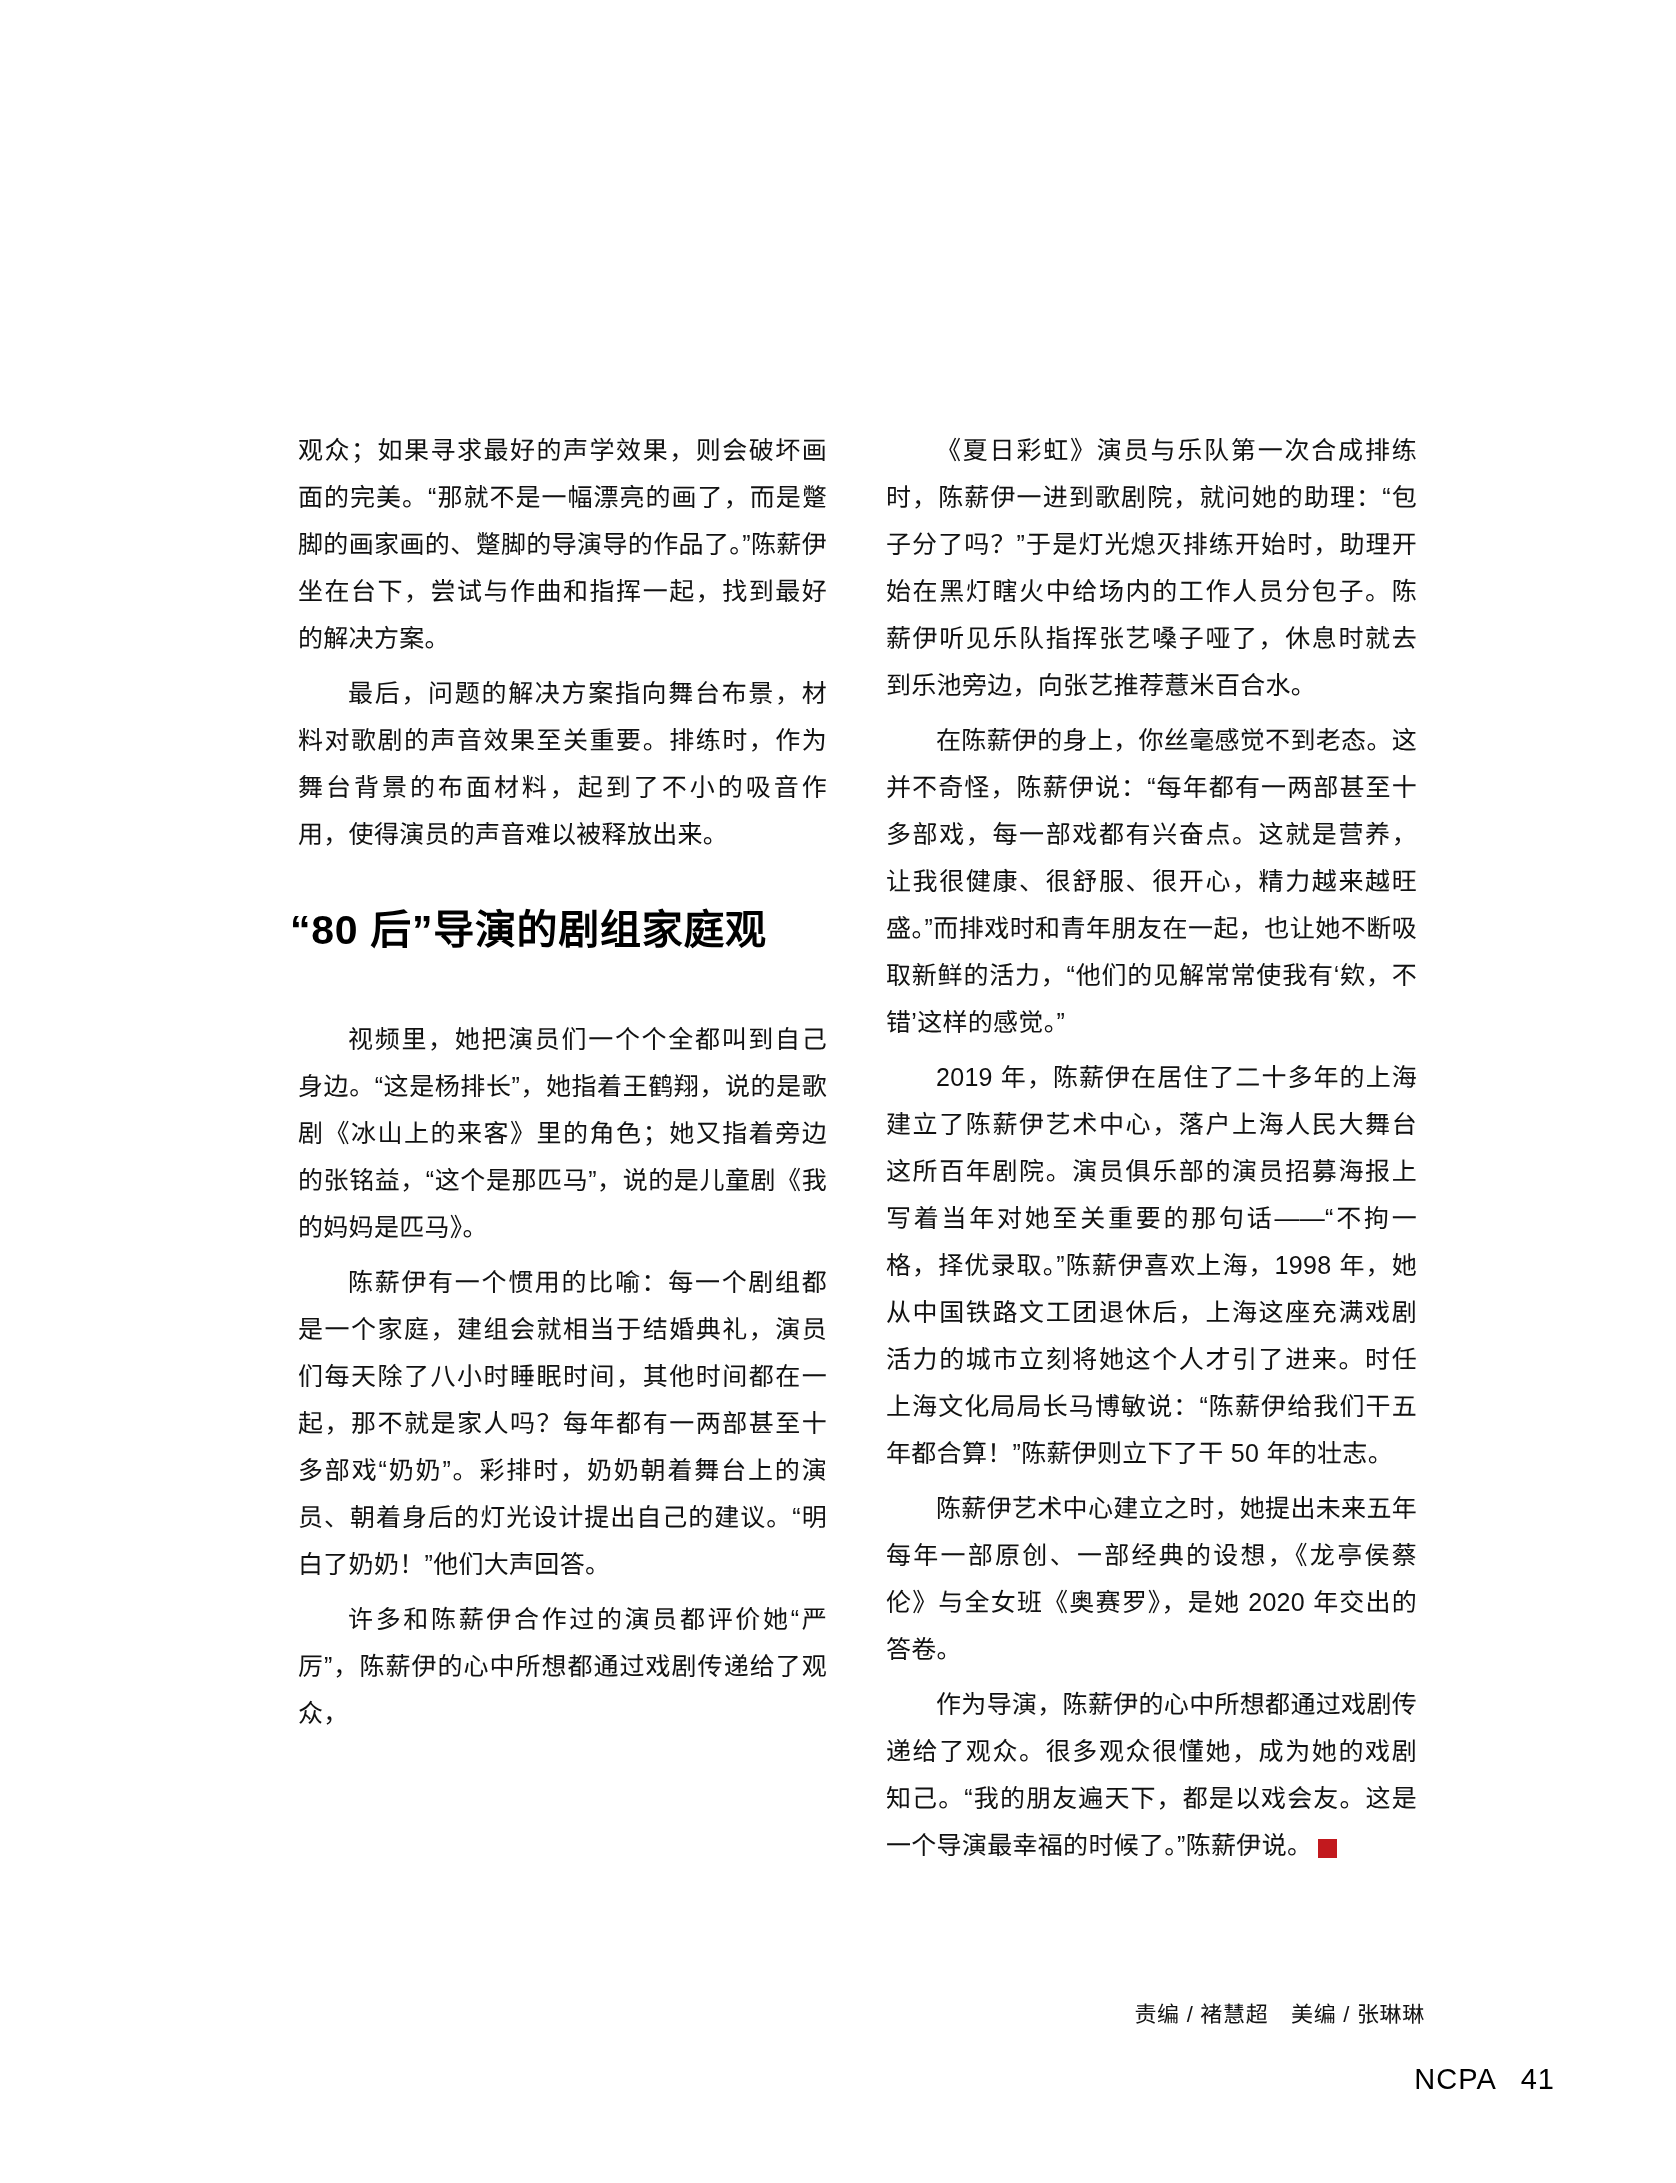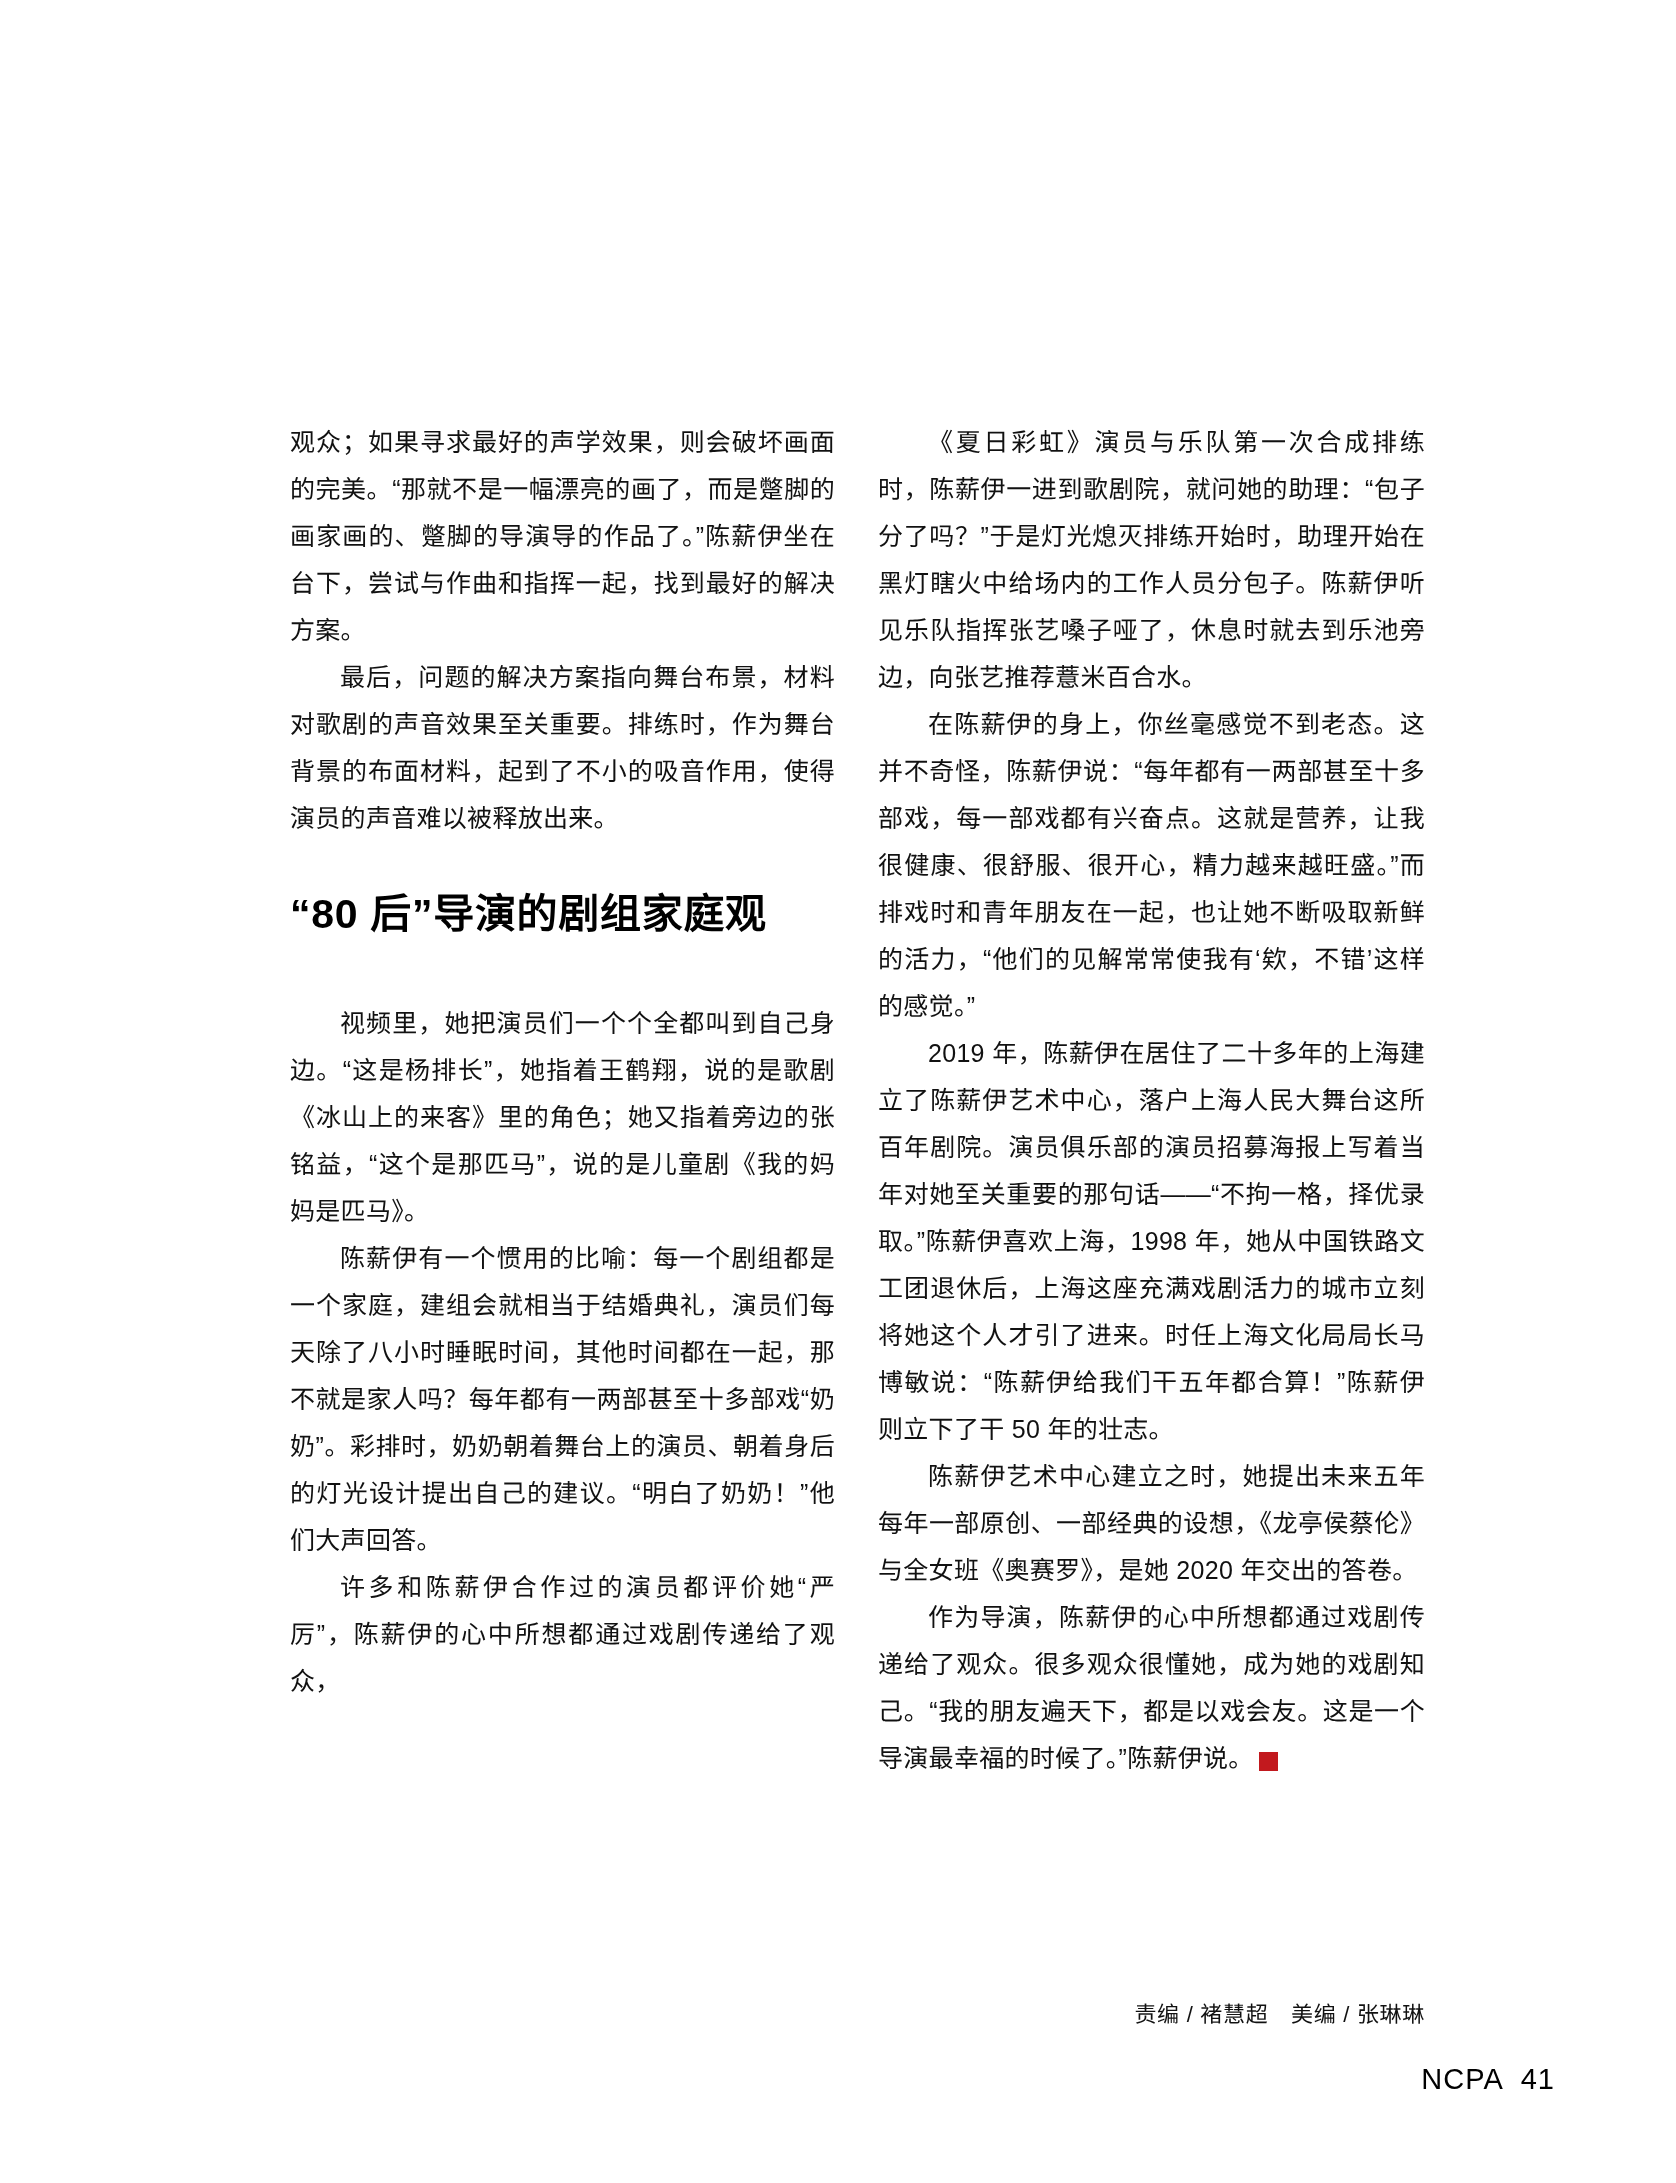--- a/index.html
+++ b/index.html
@@ -15,21 +15,21 @@
   .col {
     position: absolute;
     top: 419px;
     font-size: 25px;
     line-height: 47px;
     text-align: justify;
     letter-spacing: 0.3px;
   }
   .col-left  { left: 290px;  width: 545px; }
   .col-right { left: 878px; width: 547px; }
-  .body-para { margin: 0; }
+  .body-para { margin: 8px; }
   .body-para.indent { text-indent: 2em; }
   .heading {
     margin: 50px 0 64px 0;
     font-size: 41px;
     line-height: 44px;
     font-weight: 700;
     color: #000000;
     text-align: left;
     letter-spacing: 0.7px;
   }
@@ -63,21 +63,21 @@
   .page-footer {
     position: absolute;
     right: 121px;
     top: 2065px;
     font-size: 29px;
     line-height: 29px;
     color: #000000;
     letter-spacing: 1px;
     white-space: nowrap;
   }
-  .page-footer .pagenum { margin-left: 17px; }
+  .page-footer .pagenum { margin-left: 24px; }
 </style>
 </head>
 <body>
 
 <div class="page">
 
   <section class="col col-left">
     <p class="body-para">观众；如果寻求最好的声学效果，则会破坏画面的完美。“那就不是一幅漂亮的画了，而是蹩脚的画家画的、蹩脚的导演导的作品了。”陈薪伊坐在台下，尝试与作曲和指挥一起，找到最好的解决方案。</p>
     <p class="body-para indent">最后，问题的解决方案指向舞台布景，材料对歌剧的声音效果至关重要。排练时，作为舞台背景的布面材料，起到了不小的吸音作用，使得演员的声音难以被释放出来。</p>
     <h2 class="heading">“80 后”导演的剧组家庭观</h2>

